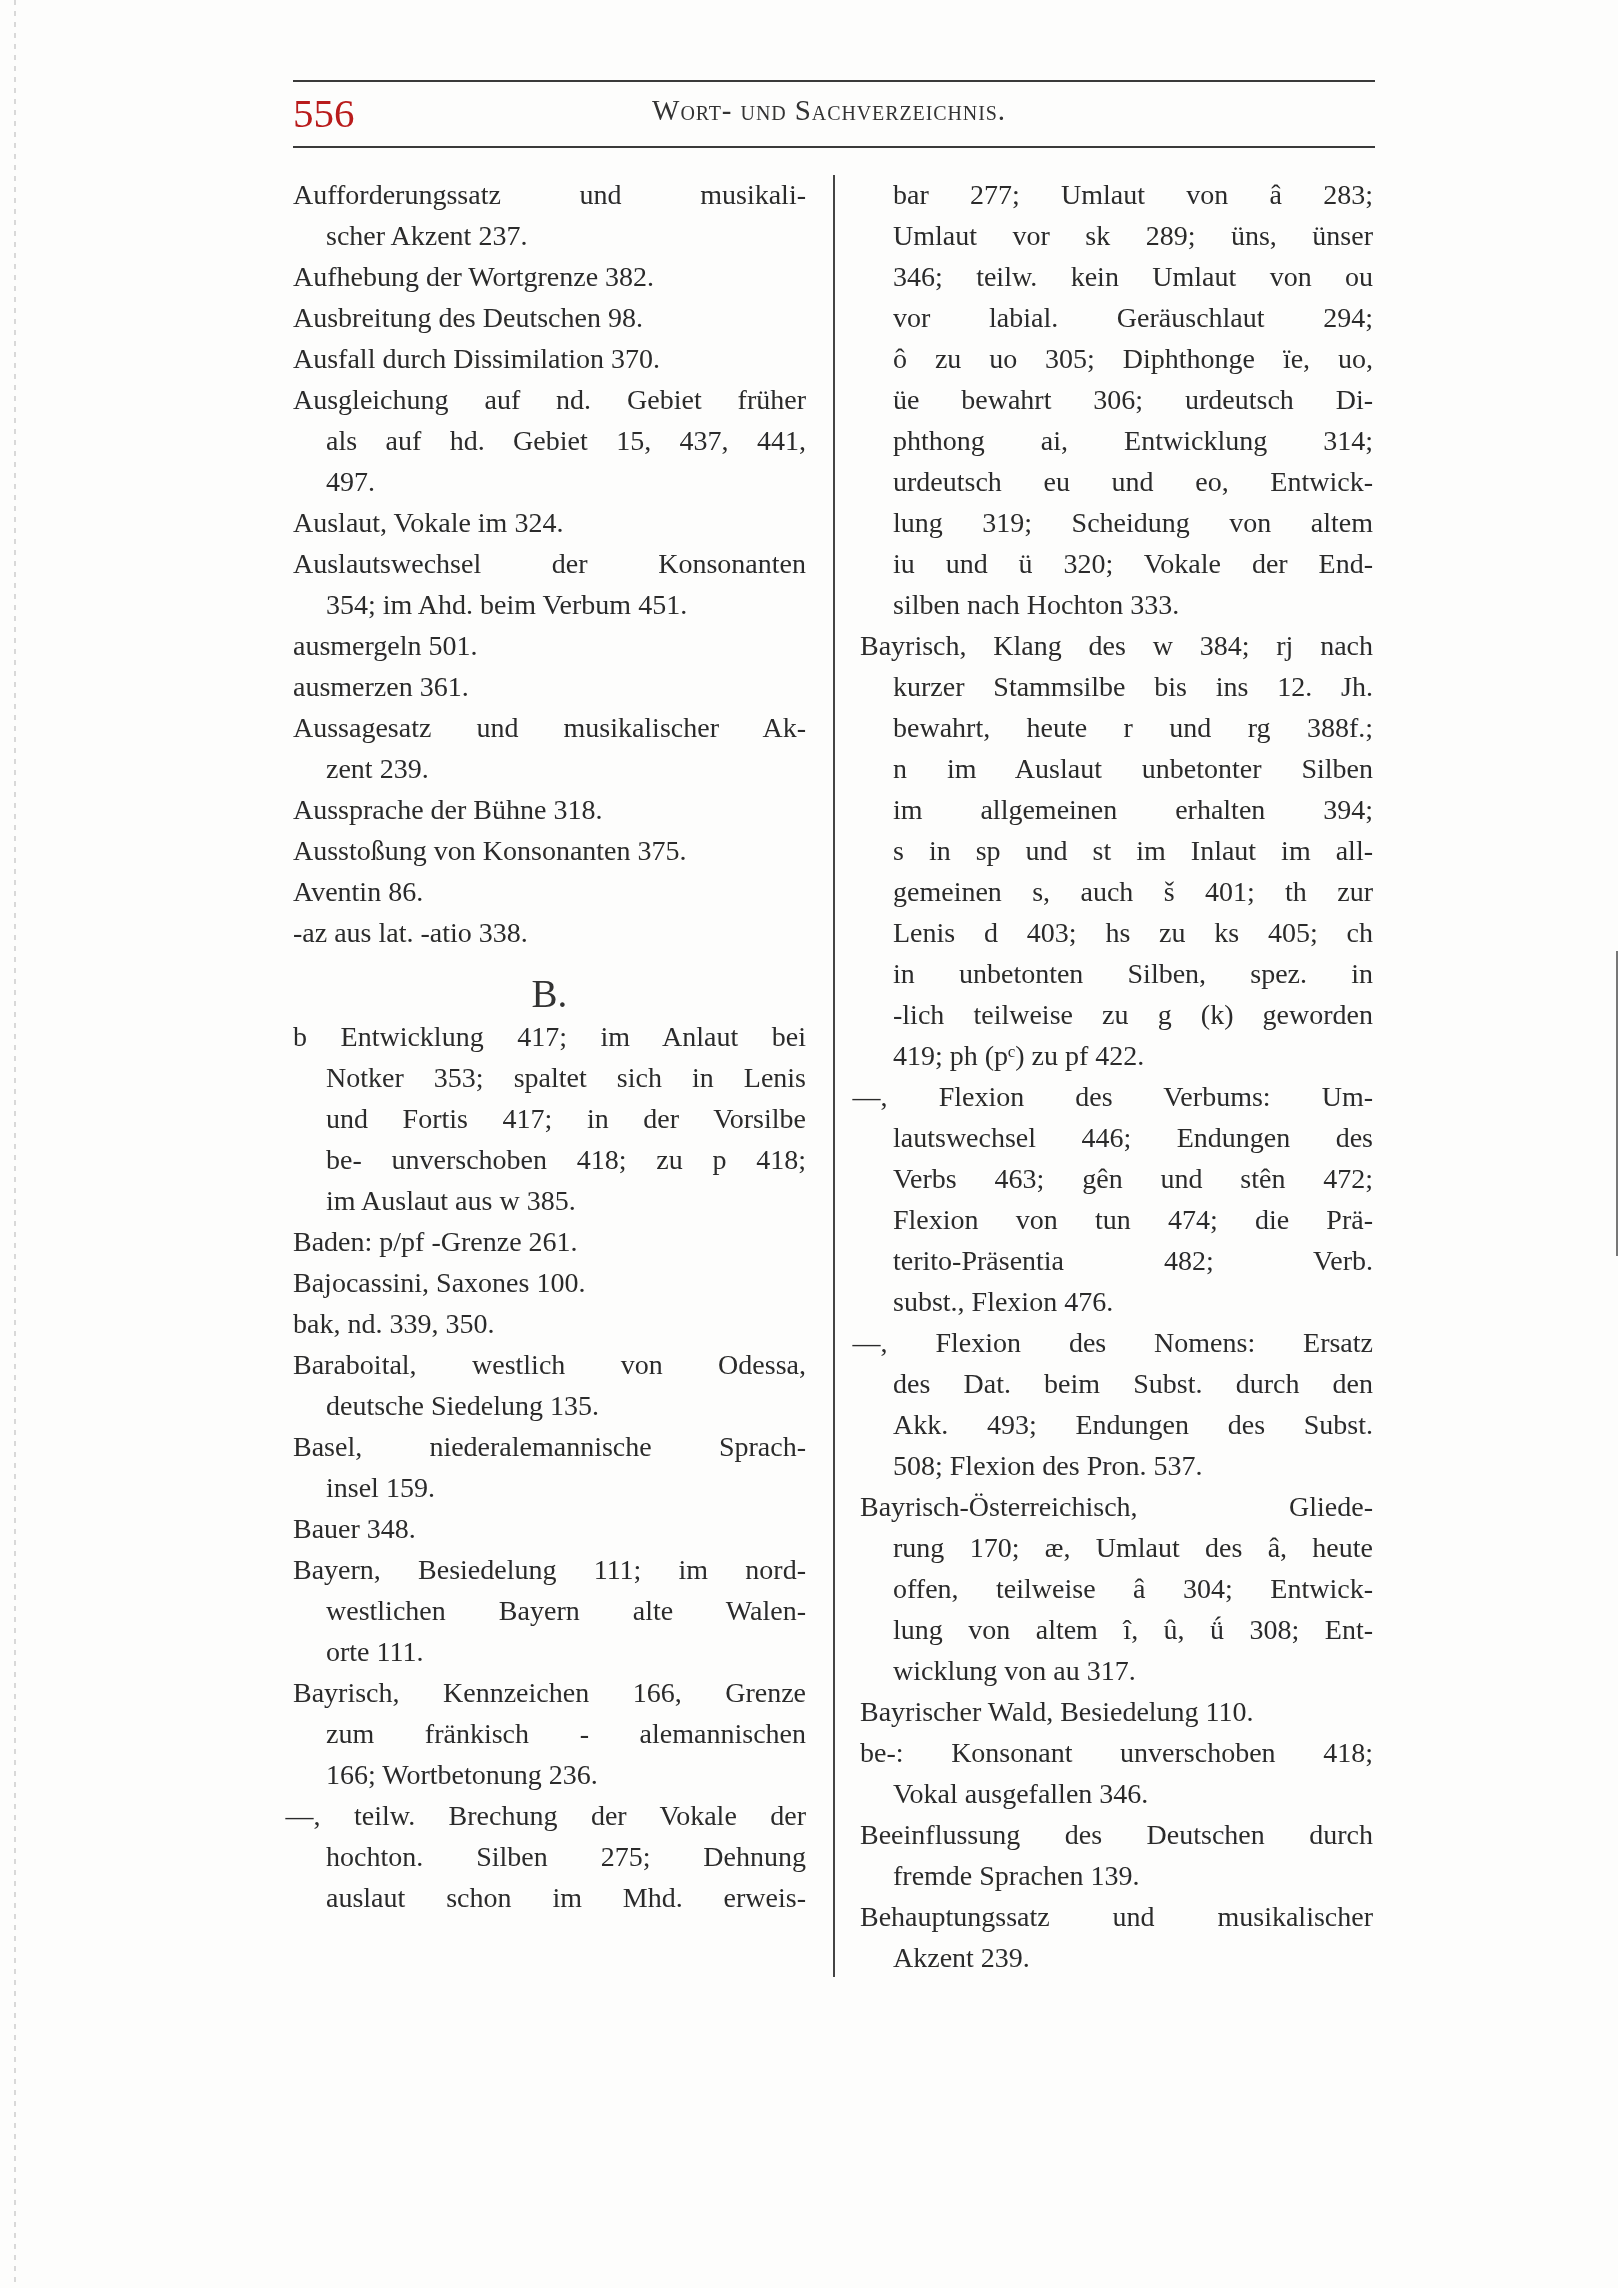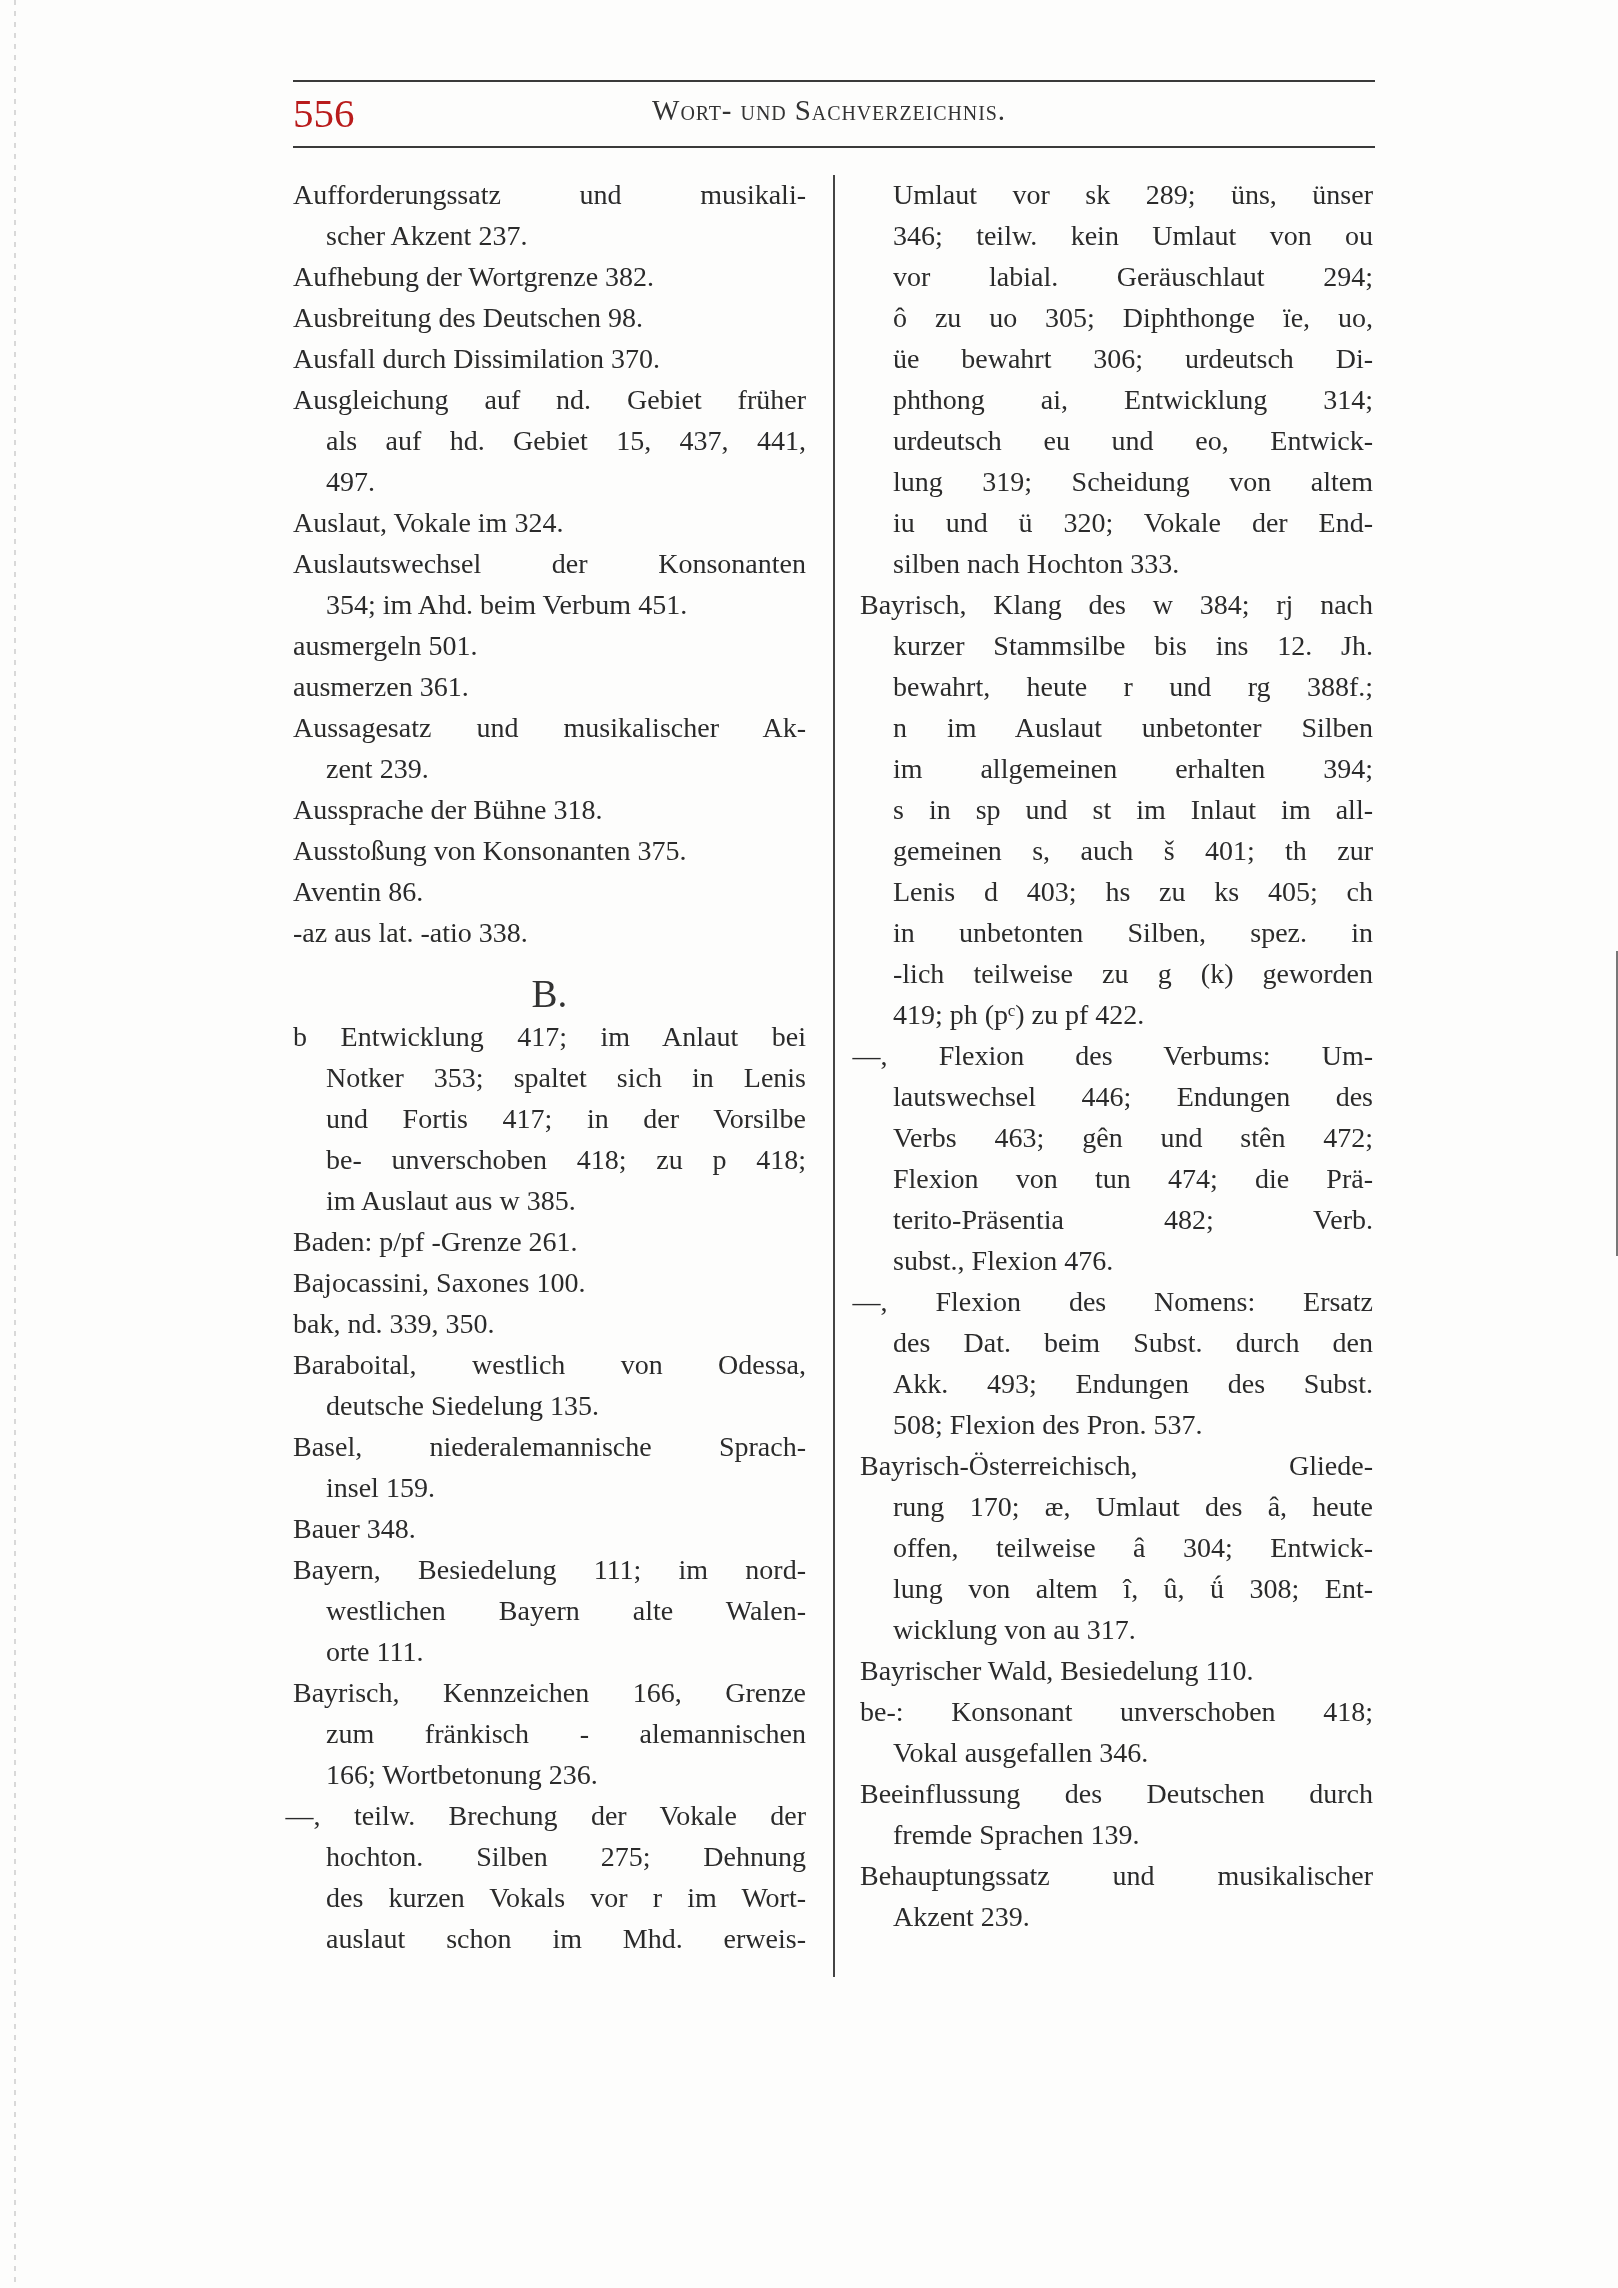--- a/index.html
+++ b/index.html
@@ -147,31 +147,31 @@
         <span class="line last indent">orte 111.</span>
       </div>
       <div>
         <span class="line">Bayrisch, Kennzeichen 166, Grenze</span>
         <span class="line indent">zum fränkisch - alemannischen</span>
         <span class="line last indent">166; Wortbetonung 236.</span>
       </div>
       <div>
         <span class="line dash-lead">—, teilw. Brechung der Vokale der</span>
         <span class="line indent">hochton. Silben 275; Dehnung</span>
-        <span class="line indent">des kurzen Vokals vor r im Wort-</span>
         <span class="line indent">auslaut schon im Mhd. erweis-</span>
       </div>
     </div>
 </div>
 
 <div class="divider"></div>
 
 <div class="col right">
   <div id="right-entries">
       <div>
+        <span class="line indent">bar 277; Umlaut von â 283;</span>
         <span class="line indent">Umlaut vor sk 289; üns, ünser</span>
         <span class="line indent">346; teilw. kein Umlaut von ou</span>
         <span class="line indent">vor labial. Geräuschlaut 294;</span>
         <span class="line indent">ô zu uo 305; Diphthonge ïe, uo,</span>
         <span class="line indent">üe bewahrt 306; urdeutsch Di-</span>
         <span class="line indent">phthong ai, Entwicklung 314;</span>
         <span class="line indent">urdeutsch eu und eo, Entwick-</span>
         <span class="line indent">lung 319; Scheidung von altem</span>
         <span class="line indent">iu und ü 320; Vokale der End-</span>
         <span class="line last indent">silben nach Hochton 333.</span>

